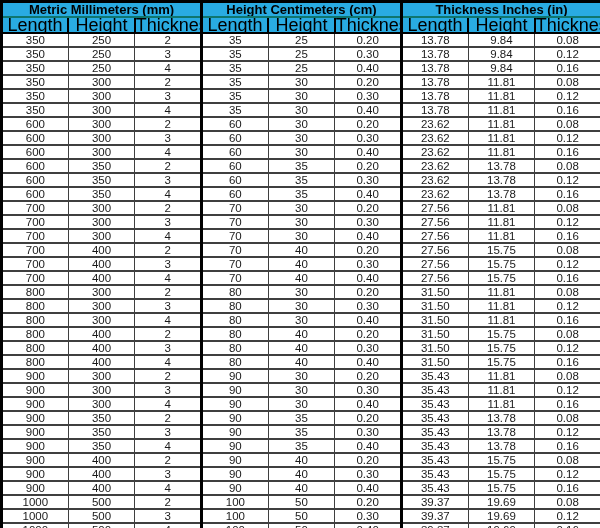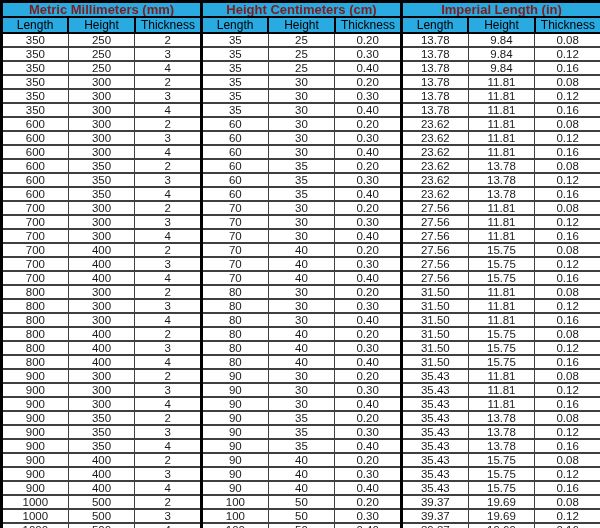--- a/index.html
+++ b/index.html
@@ -25,32 +25,32 @@
   th, td {
     padding: 0;
     text-align: center;
     vertical-align: middle;
     overflow: hidden;
     white-space: nowrap;
   }
   
   tr.title-row th {
     background: #29ABE2;
-    color: #7f1d1d;
+    color: #000000;
     font-weight: bold;
     font-size: 13px;
     height: 13px;
     line-height: 13px;
-    border: 2px solid #000000;
+    border: 2px solid #0f766e;
   }
   tr.colhead-row th {
     background: #29ABE2;
     color: #000000;
     font-weight: normal;
-    font-size: 12px;
+    font-size: 18px;
     height: 14px;
     line-height: 14px;
     border: 2px solid #000000;
   }
   
   tbody td {
     font-size: 11.5px;
     color: #1a1a1a;
     border-left: 1.5px solid #3f3f3f;
     border-right: 1.5px solid #3f3f3f;
@@ -73,21 +73,21 @@
       <col>
       <col>
       <col>
       <col>
       <col>
   </colgroup>
   <thead>
     <tr class="title-row">
       <th colspan="3" class="sec-start">Metric Millimeters (mm)</th>
       <th colspan="3" class="sec-start">Height Centimeters (cm)</th>
-      <th colspan="3" class="sec-start">Imperial Length (in)</th>
+      <th colspan="3" class="sec-start">Thickness Inches (in)</th>
     </tr>
     <tr class="colhead-row">
       <th class="sec-start">Length</th>
       <th>Height</th>
       <th>Thickness</th>
       <th class="sec-start">Length</th>
       <th>Height</th>
       <th>Thickness</th>
       <th class="sec-start">Length</th>
       <th>Height</th>

